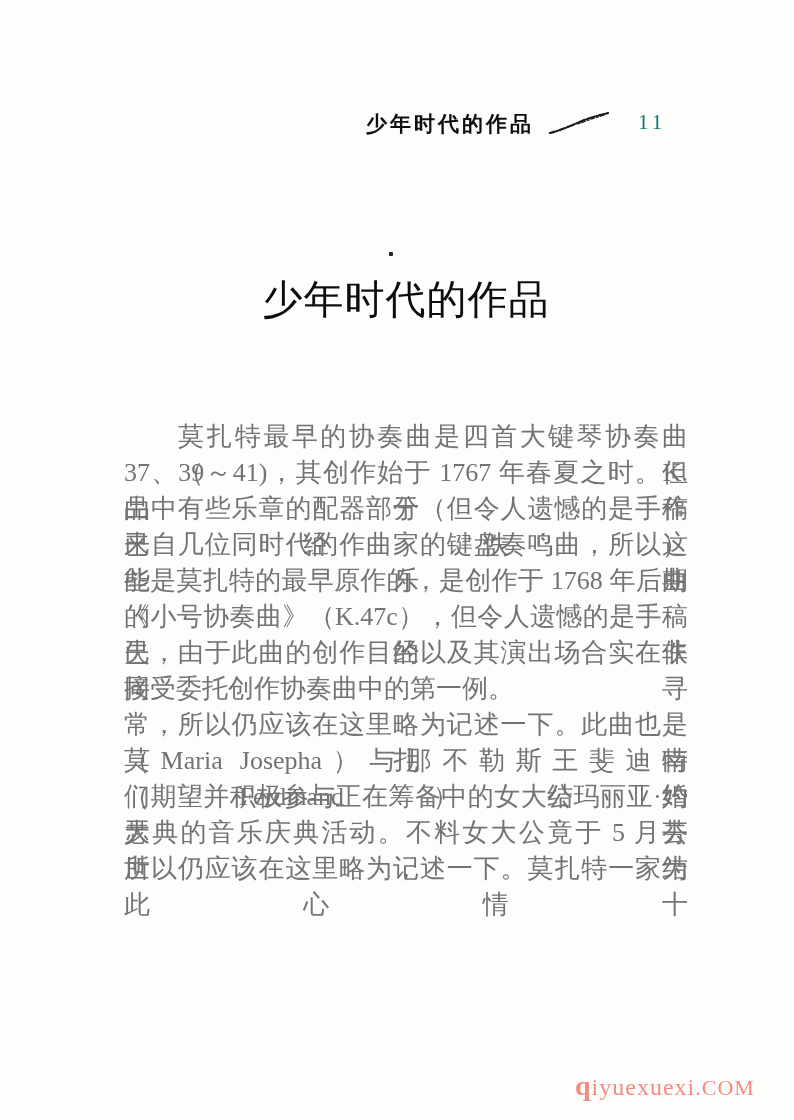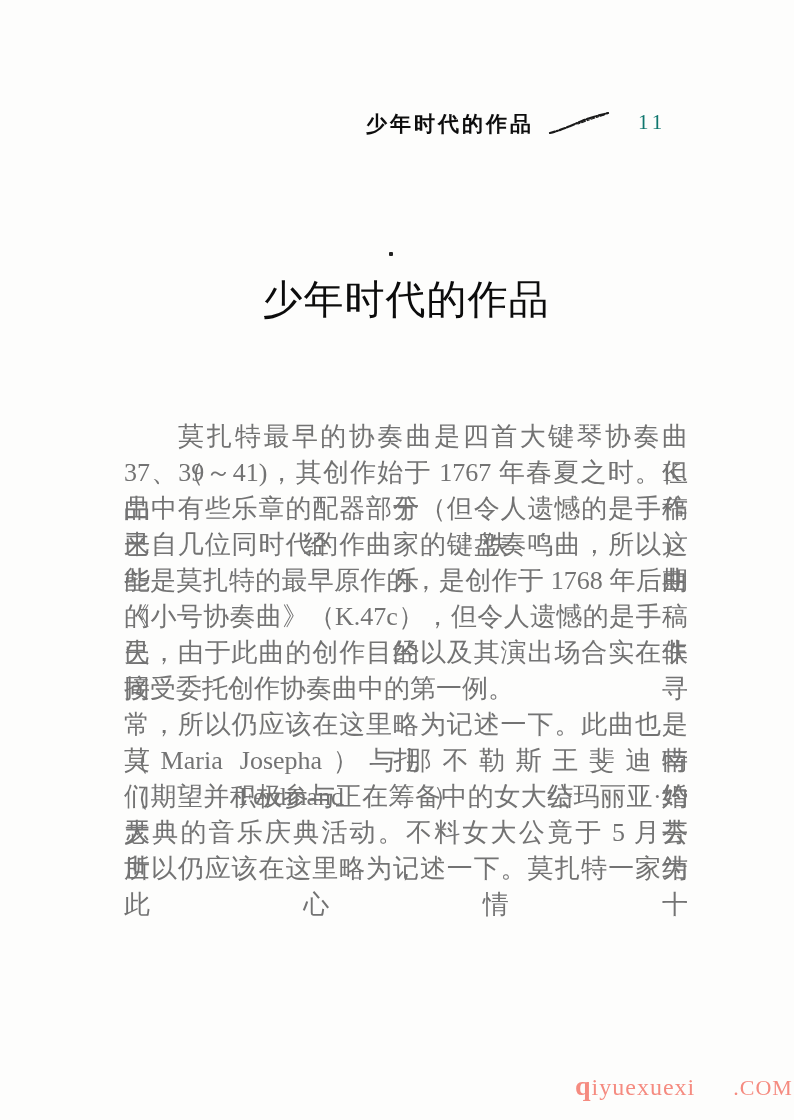--- a/index.html
+++ b/index.html
@@ -109,21 +109,20 @@
     font-size: 24px;
     letter-spacing: 1px;
     white-space: nowrap;
   }
   .wm-q {
     font-weight: 700;
     font-size: 28px;
   }
   .wm-com {
     font-size: 22px;
-    margin-left: 38px;
   }
 </style>
 </head>
 <body>
 
 <div class="page">
 
   <div class="running-head">
     <span class="rh-title">少年时代的作品</span>
     <svg class="squiggle" viewBox="0 0 62 24" xmlns="http://www.w3.org/2000/svg">

